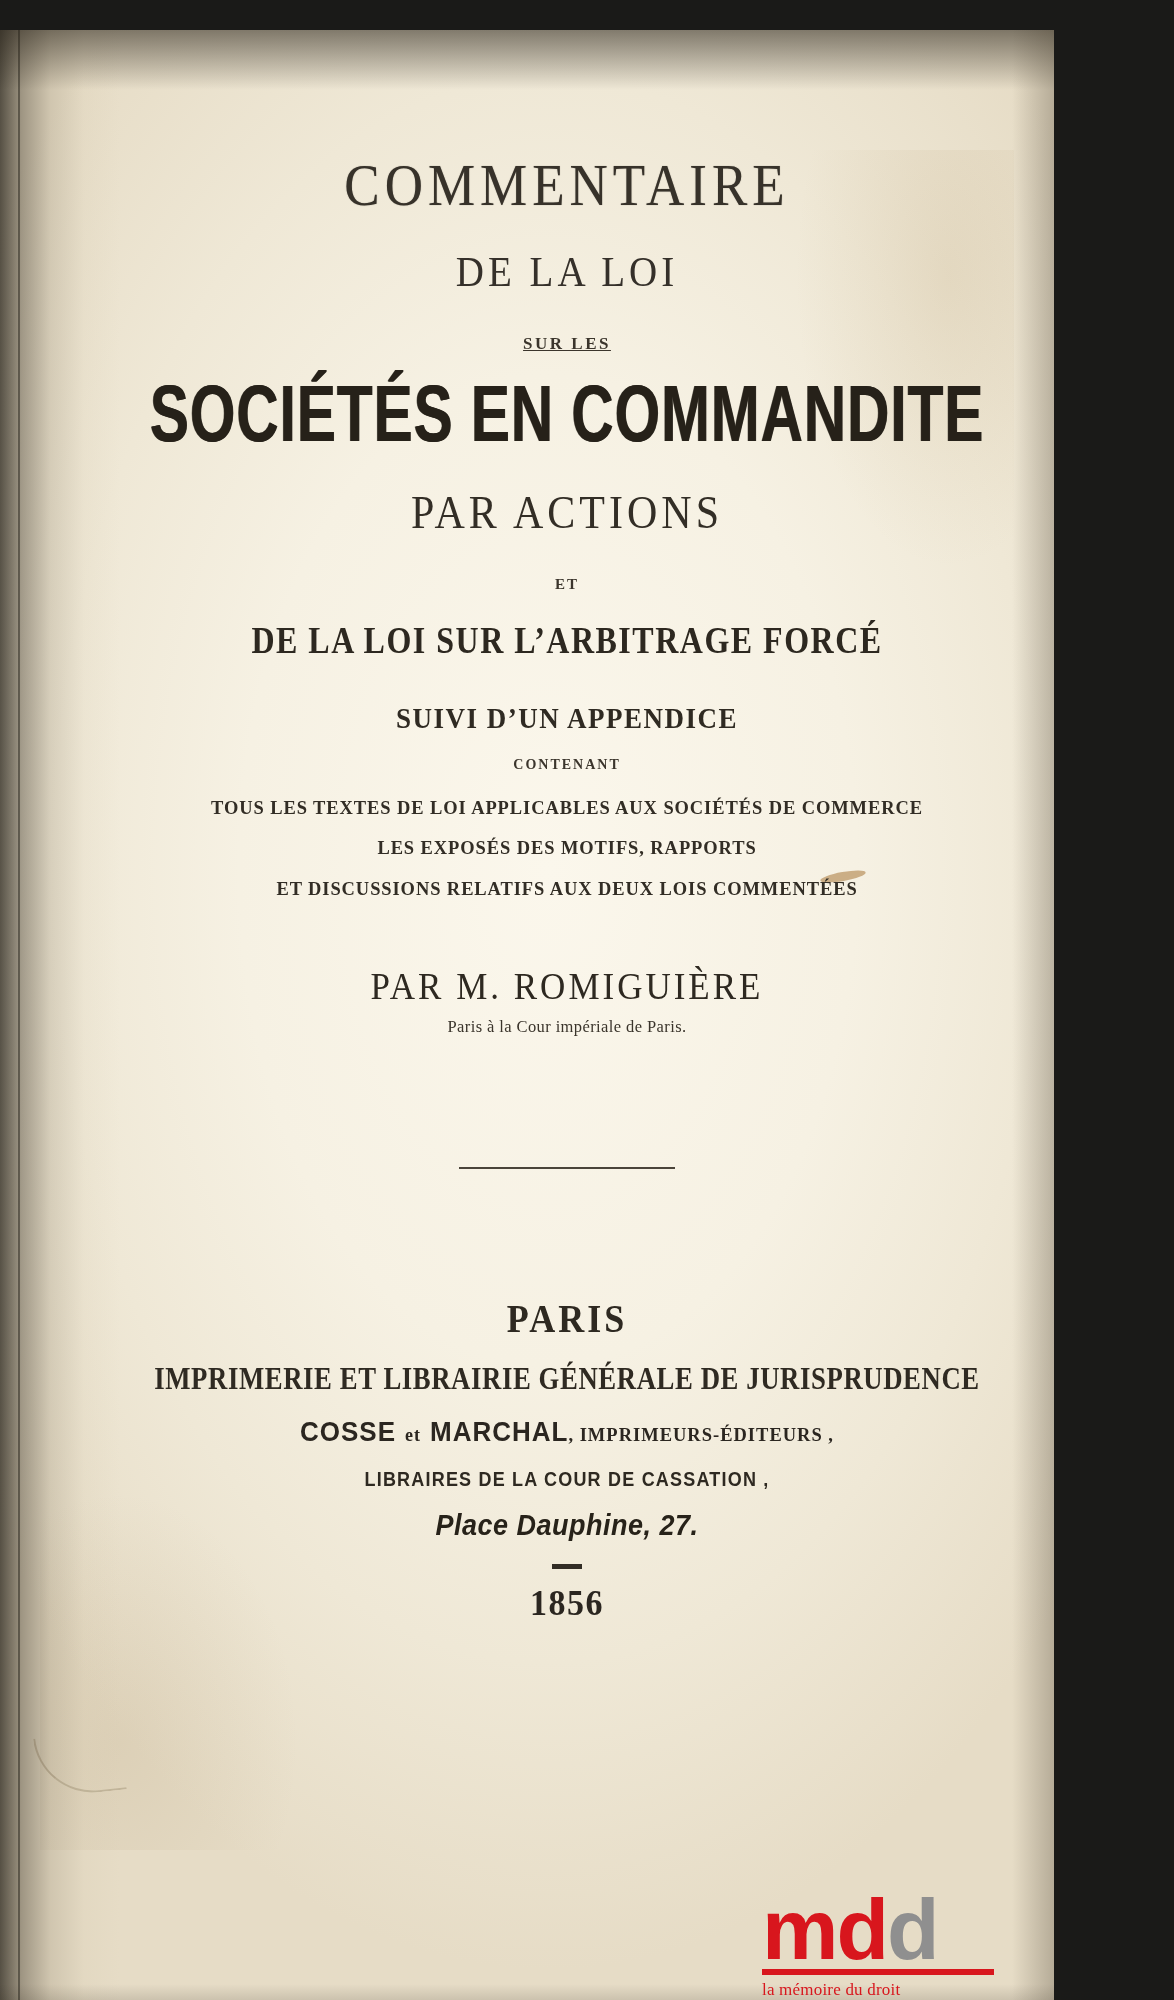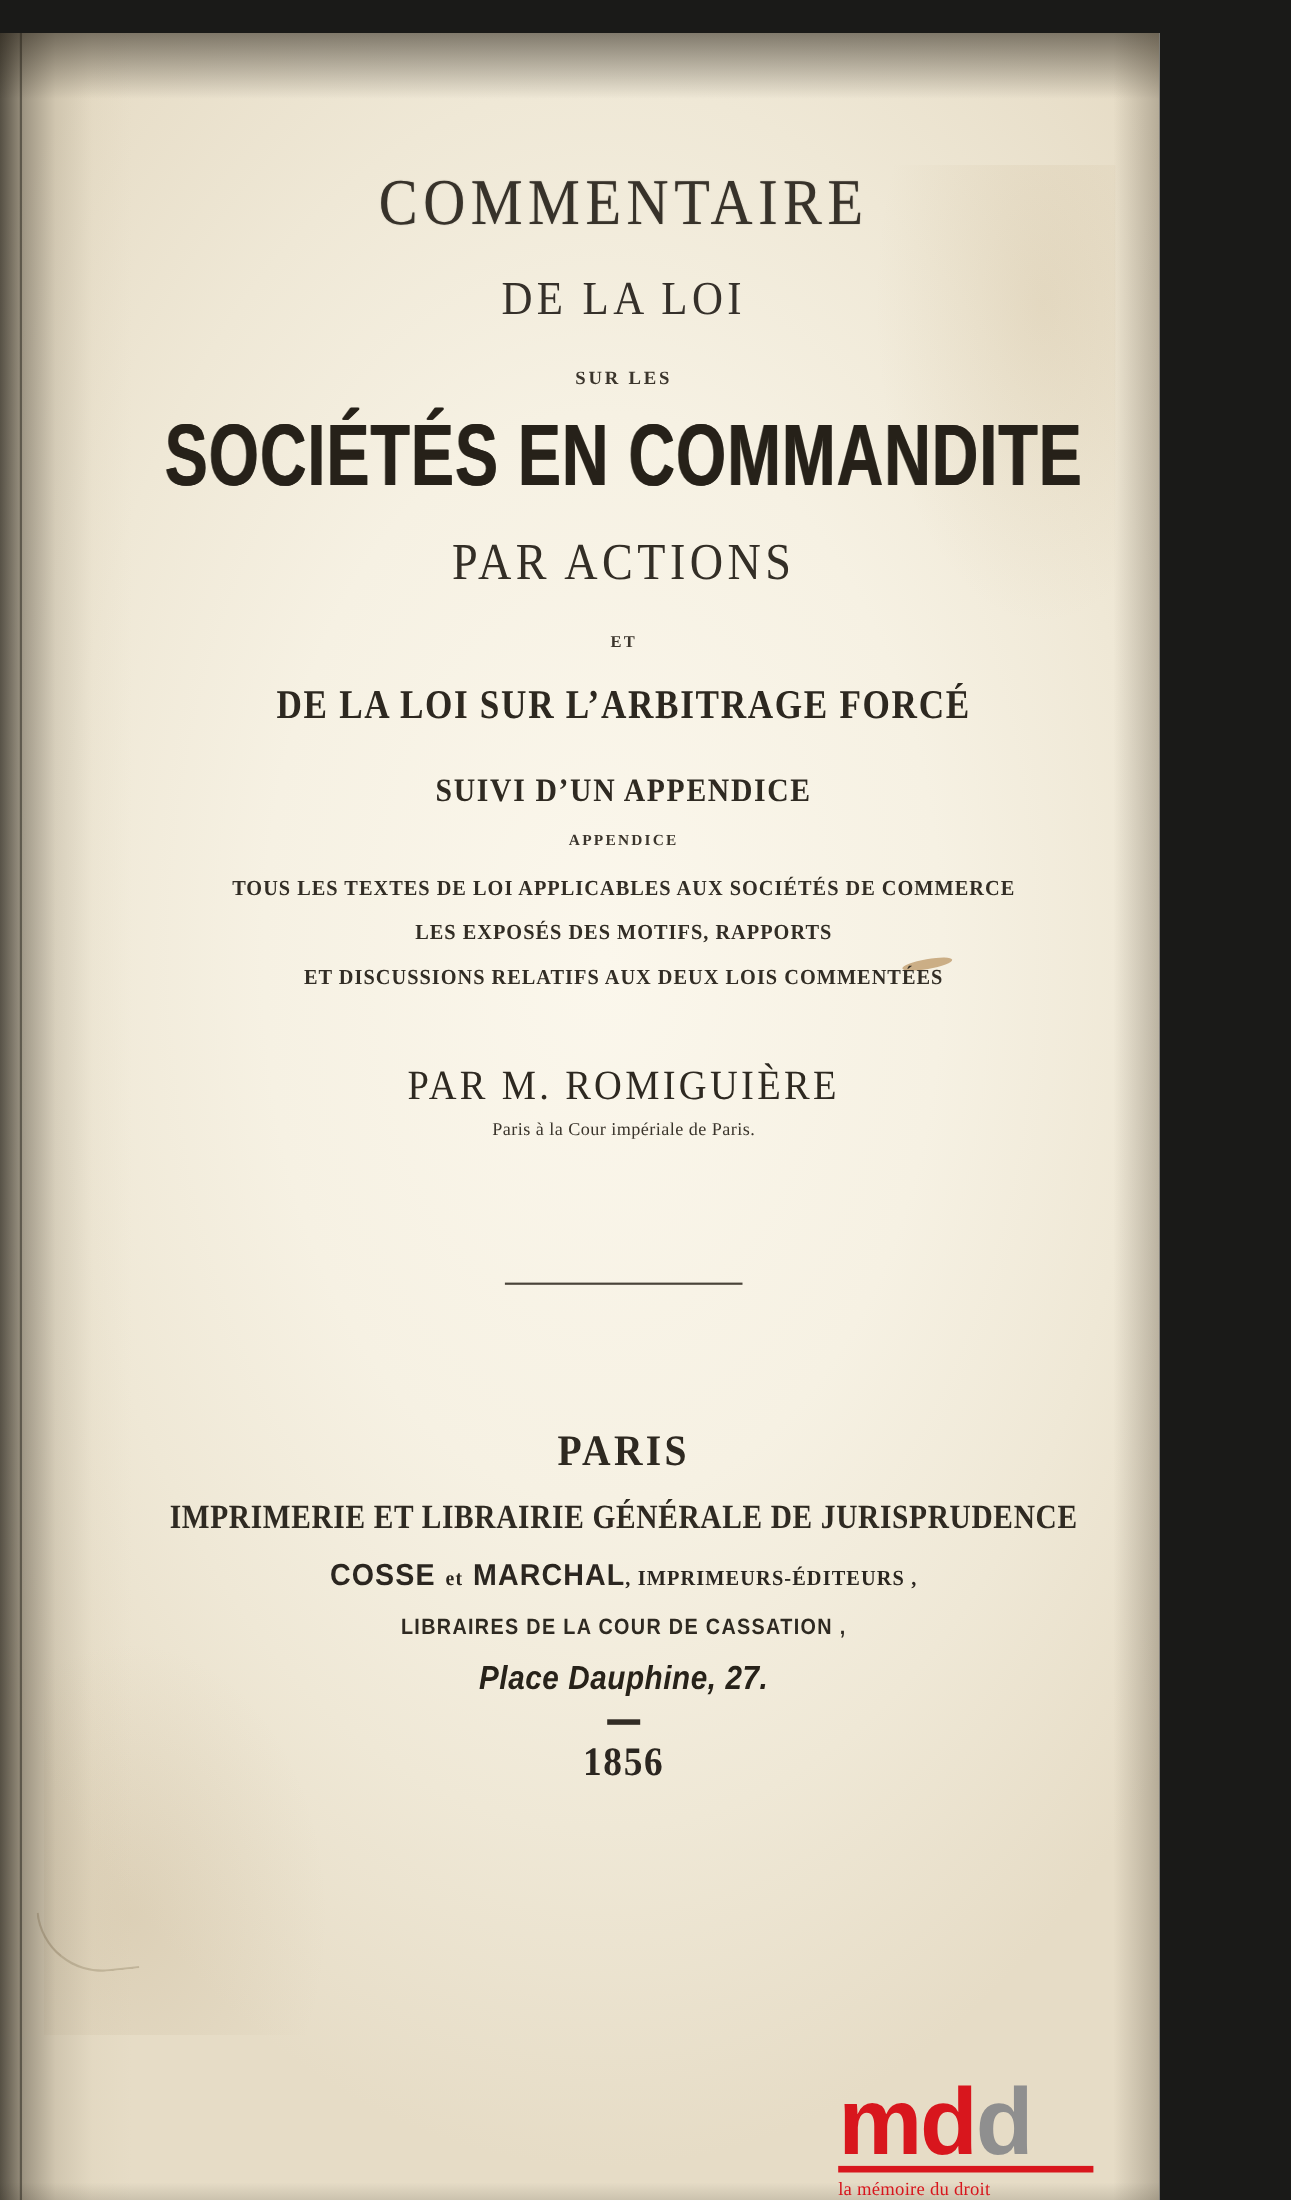--- a/index.html
+++ b/index.html
@@ -117,20 +117,21 @@
     margin-top: 38px;
     color: #35302a;
     transform: scaleY(1.1);
   }
   .t-surles {
     font-size: 17px;
     letter-spacing: 2.5px;
     font-weight: 700;
     margin-top: 42px;
     color: #3b352c;
+    text-decoration: underline;
   }
   .t-societes {
     font-family: "Liberation Sans Narrow", "Liberation Sans", "DejaVu Sans", sans-serif;
     font-size: 61px;
     font-weight: 700;
     letter-spacing: 1px;
     margin-top: 30px;
     color: #262119;
     transform: scaleY(1.3) scaleX(0.96);
     text-shadow: .6px 0 0 rgba(38,33,25,.9), -.6px 0 0 rgba(38,33,25,.6);
@@ -335,21 +336,21 @@
     <p class="ln t-societes">SOCIÉTÉS EN COMMANDITE</p>
 
     <p class="ln t-paractions">PAR ACTIONS</p>
 
     <p class="ln t-et">ET</p>
 
     <p class="ln t-arbitrage">DE LA LOI SUR L’ARBITRAGE FORCÉ</p>
 
     <p class="ln t-appendice">SUIVI D’UN APPENDICE</p>
 
-    <p class="ln t-contenant">APPENDICE</p>
+    <p class="ln t-contenant">CONTENANT</p>
 
     <p class="ln t-desc d1">TOUS LES TEXTES DE LOI APPLICABLES AUX SOCIÉTÉS DE COMMERCE</p>
     <p class="ln t-desc d2">LES EXPOSÉS DES MOTIFS, RAPPORTS</p>
     <p class="ln t-desc d3">ET DISCUSSIONS RELATIFS AUX DEUX LOIS COMMENTÉES</p>
 
     <p class="ln t-author">PAR M. ROMIGUIÈRE</p>
 
     <p class="ln t-authorsub">Paris à la Cour impériale de Paris.</p>
 
     <div class="rule-wrap">

